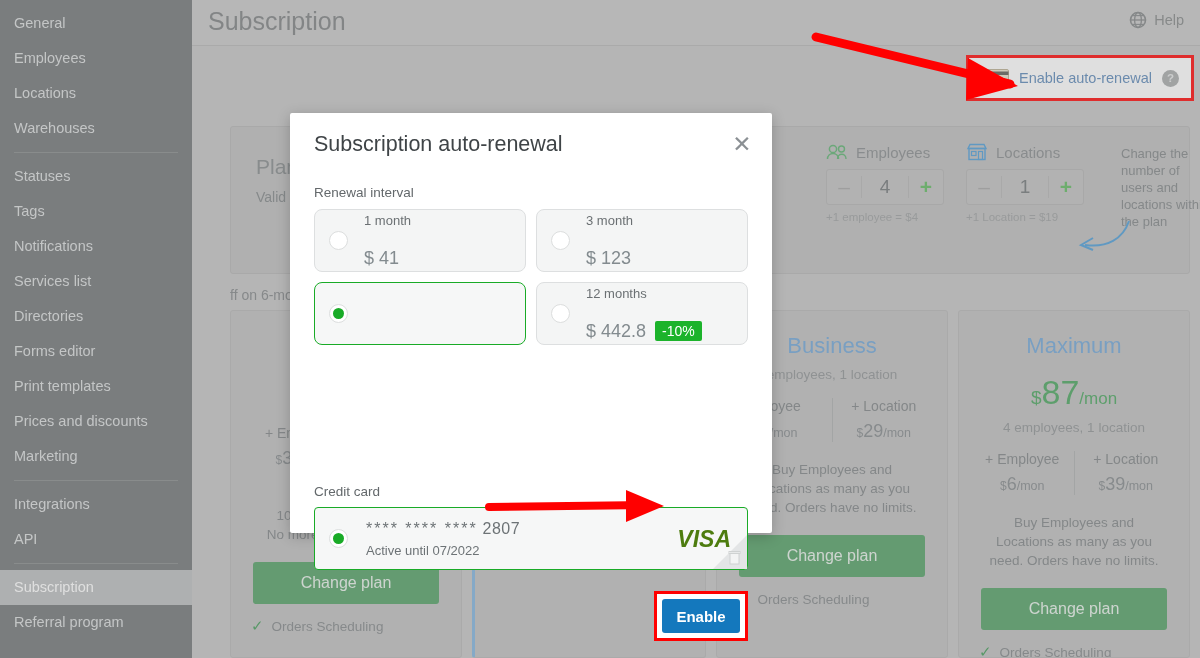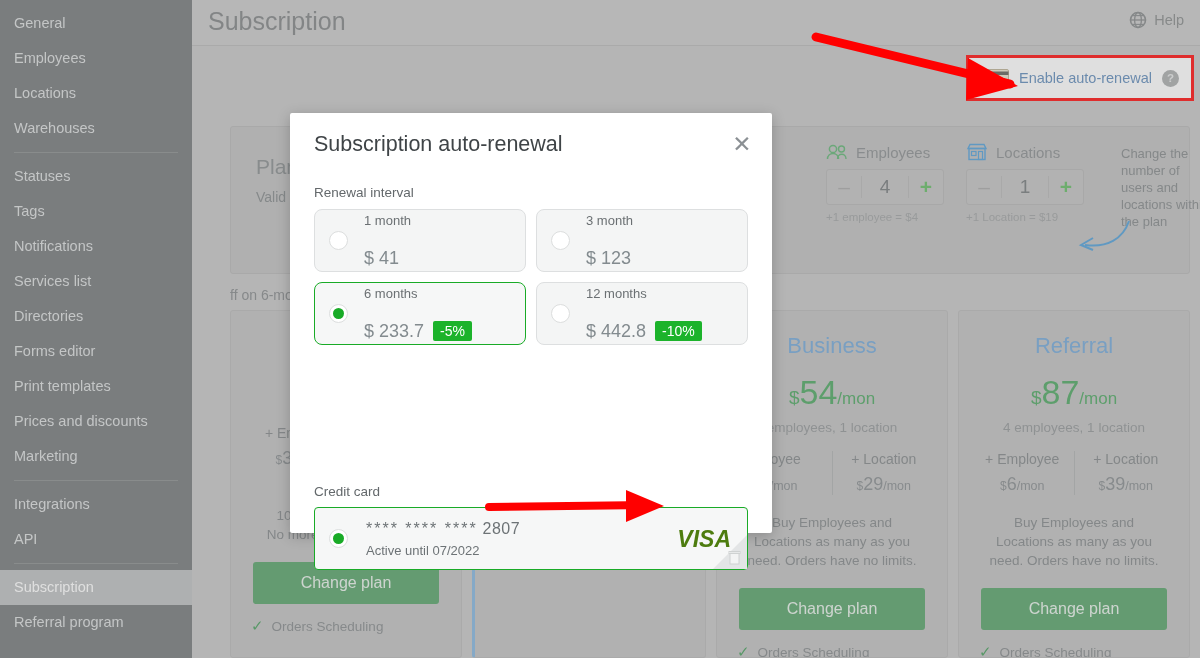--- a/index.html
+++ b/index.html
@@ -350,41 +350,40 @@
           </div>
           <div class="card-desc">Locations as many as you<br>need. Orders have no limits.</div>
           <div class="card-btn">Buy now</div>
           <div class="feat">
             <span class="check">✓</span>
             <span>Orders Scheduling</span>
           </div>
         </div>
         <div class="card">
           <div class="card-title">Business</div>
-          <div class="card-price"><span class="cur">$</span><span class="num">54</span><span class="per">/mon</span></div>
           <div class="card-sub">employees, 1 location</div>
           <div class="addons">
             <div class="addon">
               <div class="addon-t">ployee</div>
               <div class="addon-p"><span class="cur">$</span><span class="num"></span><span class="per">/mon</span></div>
             </div>
             <div class="addon">
               <div class="addon-t">+ Location</div>
               <div class="addon-p"><span class="cur">$</span><span class="num">29</span><span class="per">/mon</span></div>
             </div>
           </div>
           <div class="card-desc">Buy Employees and<br>Locations as many as you<br>need. Orders have no limits.</div>
           <div class="card-btn">Change plan</div>
           <div class="feat">
             <span class="check">✓</span>
             <span>Orders Scheduling</span>
           </div>
         </div>
         <div class="card">
-          <div class="card-title">Referral</div>
+          <div class="card-title">Maximum</div>
           <div class="card-price"><span class="cur">$</span><span class="num">87</span><span class="per">/mon</span></div>
           <div class="card-sub">4 employees, 1 location</div>
           <div class="addons">
             <div class="addon">
               <div class="addon-t">+ Employee</div>
               <div class="addon-p"><span class="cur">$</span><span class="num">6</span><span class="per">/mon</span></div>
             </div>
             <div class="addon">
               <div class="addon-t">+ Location</div>
               <div class="addon-p"><span class="cur">$</span><span class="num">39</span><span class="per">/mon</span></div>
@@ -422,27 +421,20 @@
             <div class="ivl-name">3 month</div>
             <div class="ivl-price">
               <span>$ 123</span>
             </div>
           </div>
         </div>
         <div class="ivl sel">
           <span class="radio">
             <span class="dot"></span>
           </span>
-          <div class="ivl-txt">
-            <div class="ivl-name">6 months</div>
-            <div class="ivl-price">
-              <span>$ 233.7</span>
-              <span class="badge">-5%</span>
-            </div>
-          </div>
         </div>
         <div class="ivl">
           <span class="radio"></span>
           <div class="ivl-txt">
             <div class="ivl-name">12 months</div>
             <div class="ivl-price">
               <span>$ 442.8</span>
               <span class="badge">-10%</span>
             </div>
           </div>
@@ -465,20 +457,23 @@
       <div class="corner-fold"></div>
       <div class="visa">VISA</div>
       <span class="trash">
         <svg width="13" height="15" viewBox="0 0 13 15">
           <rect x="2" y="3" width="9" height="11" fill="#f3f4f4" stroke="#cfd2d2"></rect>
           <rect x="1" y="1.5" width="11" height="2" fill="#e7e9e9" stroke="#cfd2d2"></rect>
         </svg>
       </span>
     </div>
 
+    <div class="enable-wrap">
+      <div class="enable-btn">Enable</div>
+    </div>
   </div>
 
   <svg class="anno" width="1200" height="658">
     <g>
       <path d="M816 37 L1010 84" stroke="#ff0000" stroke-width="9" stroke-linecap="round"></path>
       <path d="M968 58 L1018 86 L966 100 Z" fill="#ff0000"></path>
     </g>
     <g>
       <path d="M489 507 L648 505" stroke="#ff0000" stroke-width="8" stroke-linecap="round"></path>
       <path d="M626 490 L664 506 L626 522 Z" fill="#ff0000"></path>

